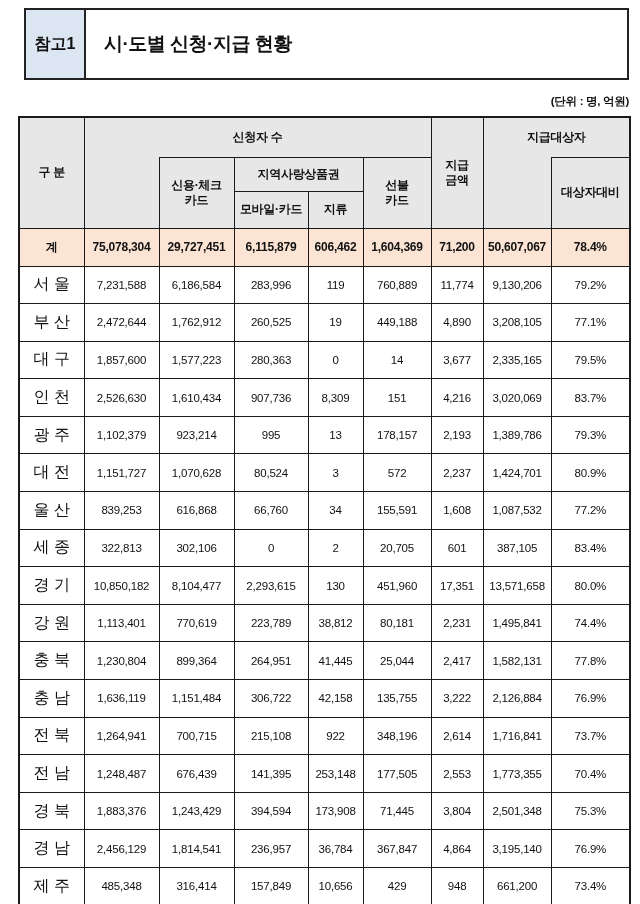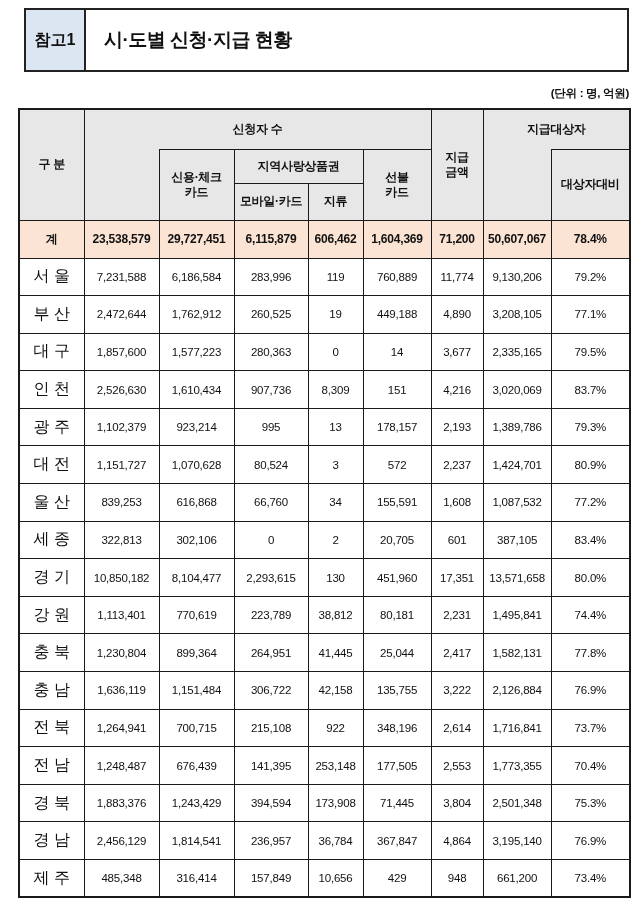--- a/index.html
+++ b/index.html
@@ -8,21 +8,21 @@
     background: #ffffff;
     font-family: "Liberation Sans", "DejaVu Sans", sans-serif;
     color: #111;
     overflow: hidden;
   }
   .page { padding: 8px 11px 0 18px; }
 
   
   .title-bar {
     margin-left: 6px;
-    height: 64px;
+    height: 72px;
     border: 2px solid #222;
     display: flex;
     align-items: stretch;
   }
   .badge {
     width: 60px;
     background: var(--badge-bg, #dce6f2);
     border-right: 2px solid #222;
     display: flex; align-items: center; justify-content: center;
     font-size: 16px; font-weight: bold;
@@ -129,21 +129,21 @@
         <th rowspan="2">대상자대비</th>
       </tr>
       <tr class="h3">
         <th>모바일·카드</th>
         <th>지류</th>
       </tr>
     </thead>
     <tbody id="table-body">
         <tr class="total-row">
           <td class="region">계</td>
-          <td>23,538,579</td>
+          <td>75,078,304</td>
           <td>29,727,451</td>
           <td>6,115,879</td>
           <td>606,462</td>
           <td>1,604,369</td>
           <td>71,200</td>
           <td>50,607,067</td>
           <td>78.4%</td>
         </tr>
         <tr>
           <td class="region">서 울</td>

